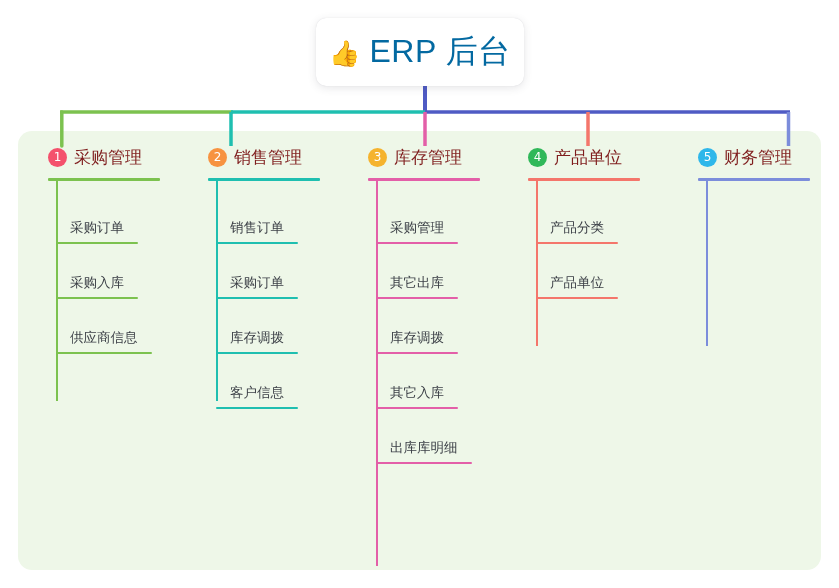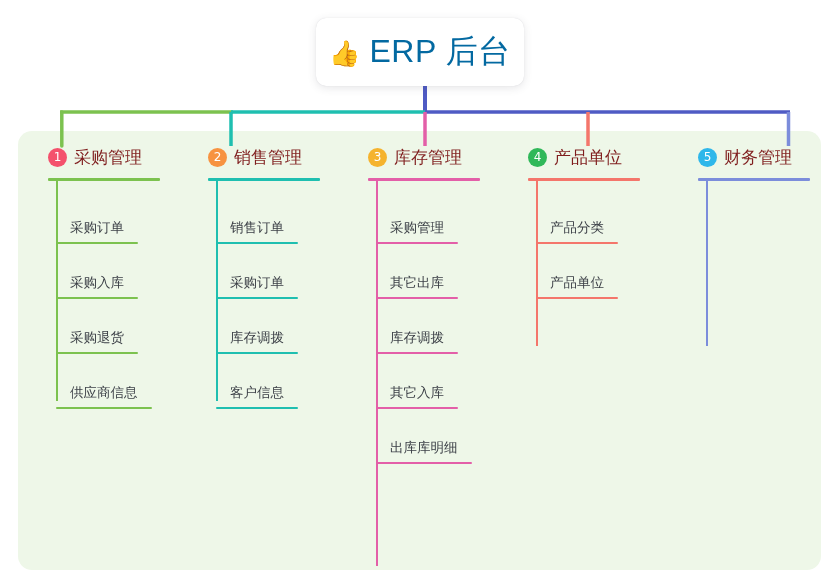--- a/index.html
+++ b/index.html
@@ -169,24 +169,20 @@
         <div class="items">
           <div class="item">
             <span class="item-label">采购订单</span>
             <div class="item-rule" style="background: rgb(124, 194, 79); width: 82px;"></div>
           </div>
           <div class="item">
             <span class="item-label">采购入库</span>
             <div class="item-rule" style="background: rgb(124, 194, 79); width: 82px;"></div>
           </div>
           <div class="item">
-            <span class="item-label">采购退货</span>
-            <div class="item-rule" style="background: rgb(124, 194, 79); width: 82px;"></div>
-          </div>
-          <div class="item">
             <span class="item-label">供应商信息</span>
             <div class="item-rule" style="background: rgb(124, 194, 79); width: 96px;"></div>
           </div>
         </div>
       </div>
       <div class="column" style="left: 208px;">
         <div class="col-head">
           <span class="badge" style="background: rgb(247, 147, 65);">2</span>
           <span class="col-title">销售管理</span>
         </div>

